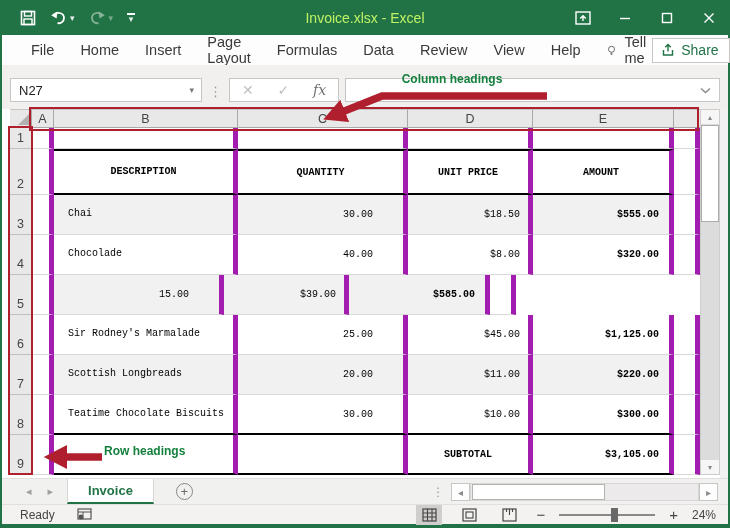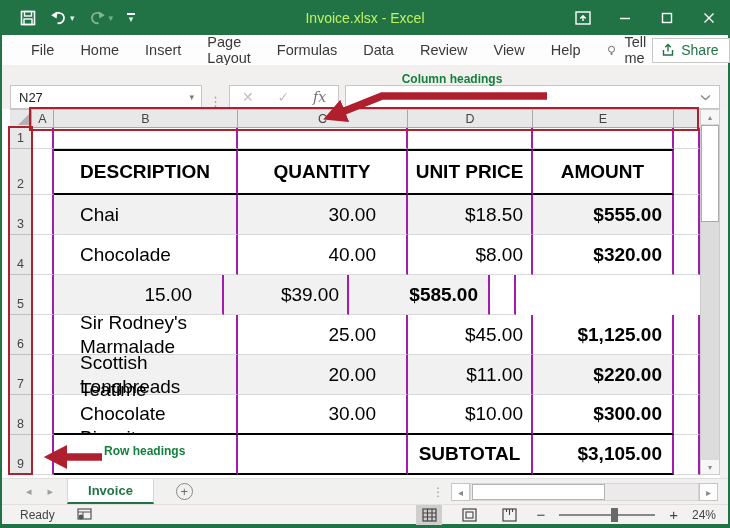--- a/index.html
+++ b/index.html
@@ -21,21 +21,21 @@
 
   
   .ribbon { height:30px; background:#fdfdfd; display:flex; align-items:center; padding:0 10px 0 16px;
             font-size:14.5px; color:#3b3a39; }
   .rtab { padding:0 13px; height:100%; display:flex; align-items:center; }
   .tellme { display:flex; align-items:center; gap:8px; margin-left:14px; }
   .share-btn { margin-left:auto; display:flex; align-items:center; gap:6px; border:1px solid #c8c6c4;
                background:#fff; color:#217346; font-size:14px; padding:3px 10px 4px 8px; }
 
   
-  .fbar { height:44px; background:#f1f0ef; display:flex; align-items:flex-end; padding:6px 8px 0 8px; position:relative; }
+  .fbar { height:44px; background:#f1f0ef; display:flex; align-items:center; padding:6px 8px 0 8px; position:relative; }
   .namebox { width:192px; height:24px; background:#fff; border:1px solid #c8c6c4; display:flex;
              align-items:center; font-size:13px; color:#222; padding-left:8px; }
   .namebox .nb-caret { margin-left:auto; padding-right:7px; color:#777; font-size:9px; }
   .vdots { color:#9a9896; font-size:13px; padding:3px 7px 0 7px; }
   .fx-group { width:110px; height:24px; background:#fff; border:1px solid #c8c6c4; display:flex;
               align-items:center; justify-content:space-around; }
   .gray-glyph { color:#c2c0bc; font-size:14px; }
   .fx-label { font-family:"DejaVu Serif", serif; font-style:italic; font-size:14px; color:#737373; }
   .formula-input { flex:1; height:24px; background:#fff; border:1px solid #c8c6c4; margin-left:6px;
                    display:flex; align-items:center; justify-content:flex-end; padding-right:8px; }
@@ -48,23 +48,23 @@
   .hrow { height:19px; }
   .hcell { background:#e8e8e8; border-right:1px solid #a9a9a9; border-bottom:1px solid #a9a9a9;
            border-top:1px solid #c6c6c6; display:flex; align-items:center; justify-content:center;
            font-size:12.5px; color:#444; }
   .corner { position:relative; }
   .corner::after { content:""; position:absolute; right:2px; bottom:2px; border-left:11px solid transparent;
                    border-bottom:11px solid #b3b1af; }
   .rh { width:22px; background:#e8e8e8; border-right:1px solid #a9a9a9; border-bottom:1px solid #c0c0c0;
         display:flex; align-items:flex-end; justify-content:center; font-size:12.5px; color:#444;
         padding-bottom:3px; }
-  .cell { border-right:2px solid #a21caf; border-bottom:1px solid #d9d9d9; display:flex;
-          align-items:center; font-size:19px; color:#000; background:#fff; }
-  .ca { width:22px; } .cb { width:184px; padding-left:26px; line-height:1.25; }
+  .cell { border-right:5px solid #a21caf; border-bottom:1px solid #d9d9d9; display:flex;
+          align-items:center; font-size:10px; color:#000; background:#fff;font-family:Liberation Mono, monospace; }
+  .ca { width:22px; } .cb { width:184px; padding-left:14px; line-height:1.25; }
   .cc { width:170px; justify-content:flex-end; padding-right:30px; }
   .cd { width:125px; justify-content:flex-end; padding-right:8px; }
   .ce { width:141px; justify-content:flex-end; padding-right:10px; font-weight:700;text-align:right; }
   .cf { width:26px; }
   .wA { width:22px; } .wB { width:184px; } .wC { width:170px; } .wD { width:125px; } .wE { width:141px; } .wF { width:26px; border-right:none; }
   .r1 { height:21px; } .r2 { height:46px; } .r3,.r4,.r5,.r6,.r7,.r8,.r9 { height:40px; }
   .r2 .cb,.r2 .cc,.r2 .cd,.r2 .ce { border-top:2px solid #000; border-bottom:2px solid #000;
         justify-content:center; font-weight:700; padding:0; }
   .band .cb,.band .cc,.band .cd,.band .ce { background:#f1f1f1; }
   .r8 .cb,.r8 .cc,.r8 .cd,.r8 .ce { border-bottom:2px solid #000; }

